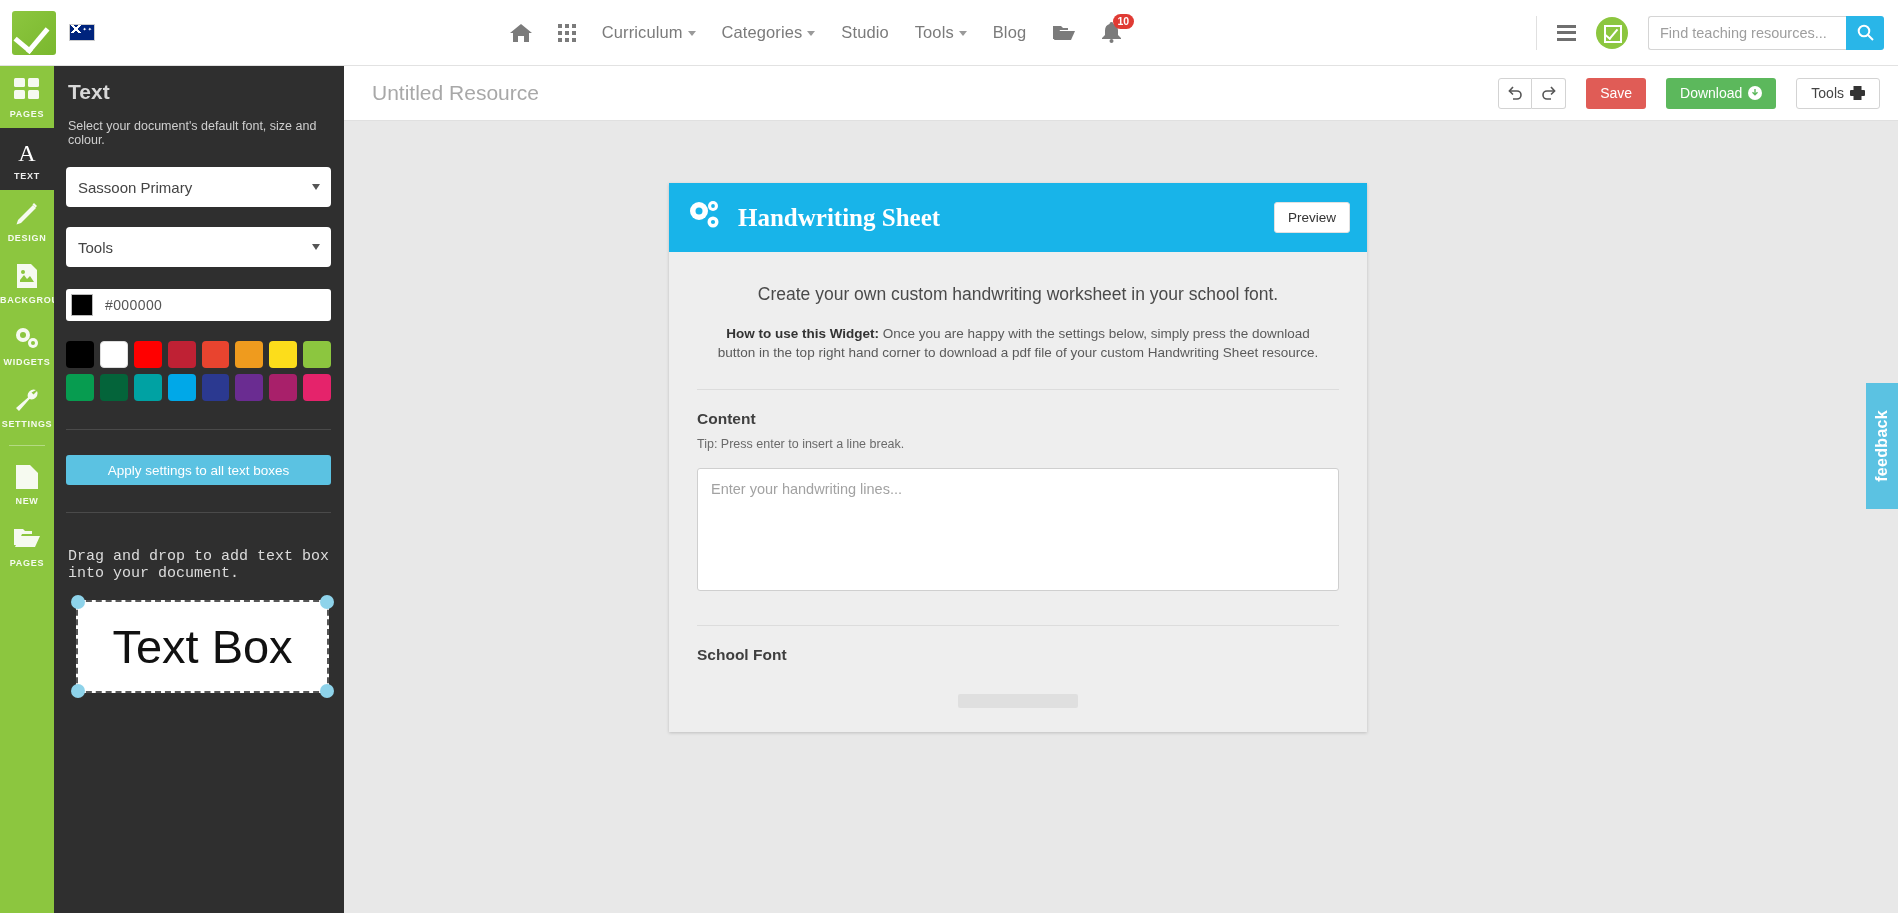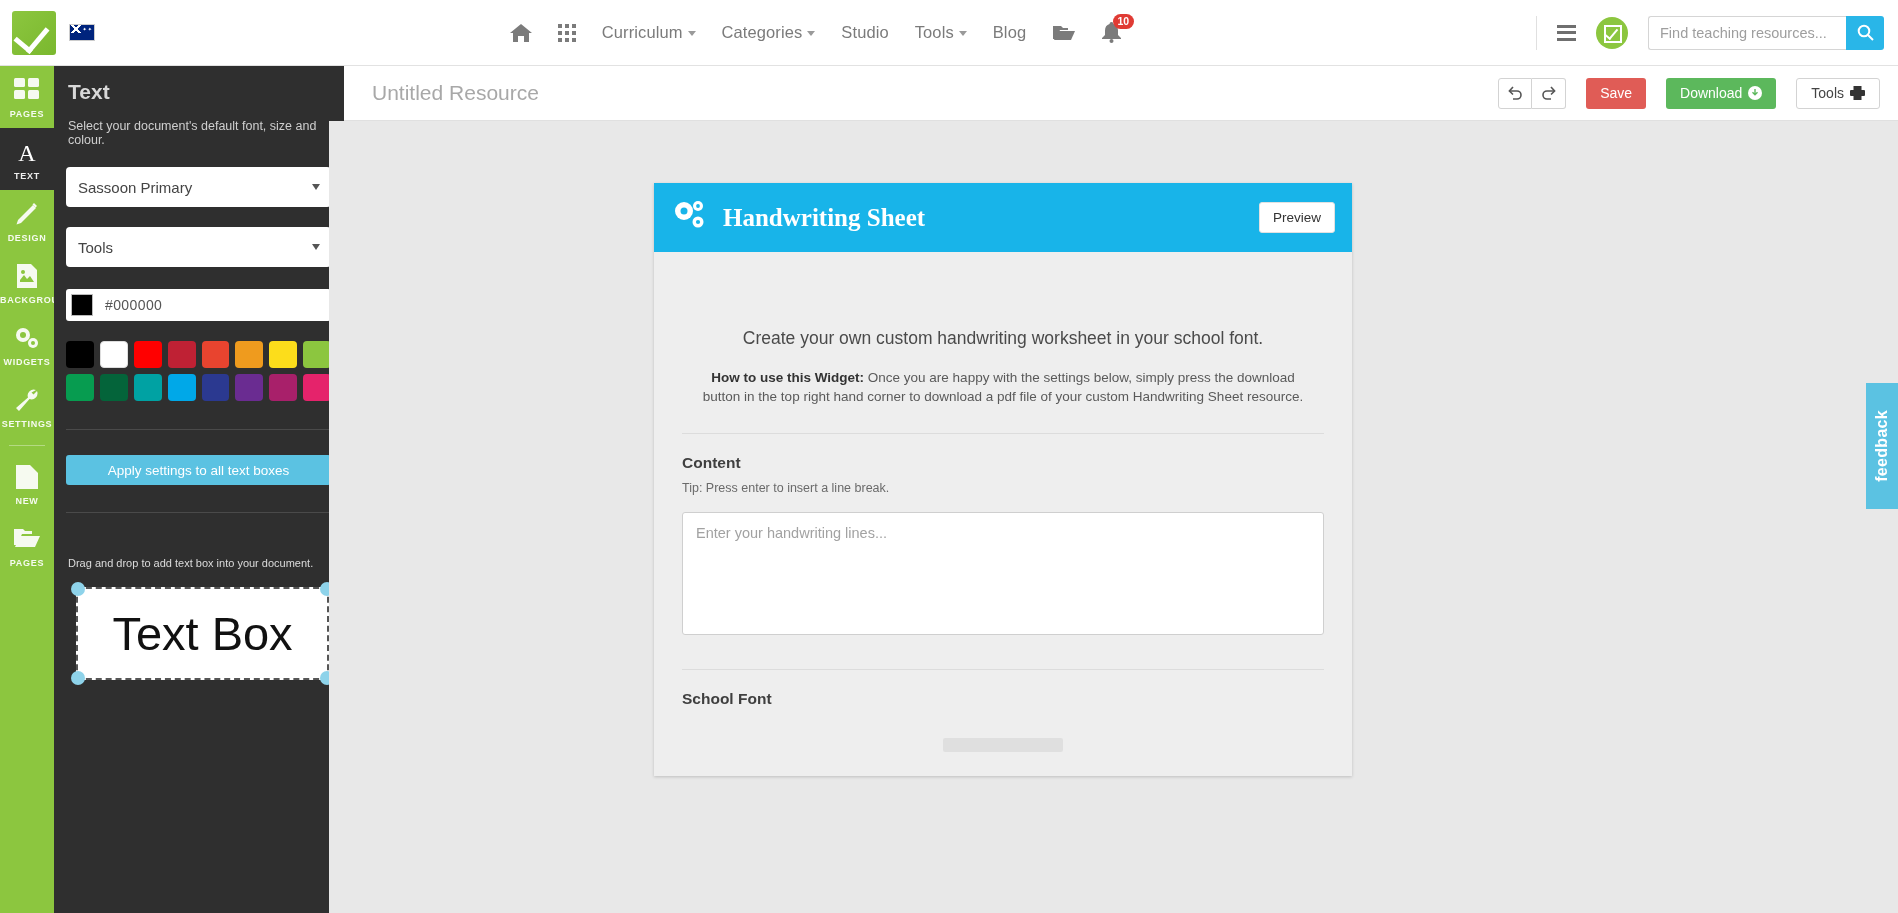--- a/index.html
+++ b/index.html
@@ -159,21 +159,21 @@
     display: grid; grid-template-columns: repeat(8, 1fr); gap: 6px;
   }
   .sw { width: 100%; height: 27px; border-radius: 4px; cursor: pointer; }
   .hr-line { width: 265px; height: 1px; background: #4a4a4a; margin-top: 28px; }
   .apply-btn {
     width: 265px; height: 30px; margin-top: 25px;
     background: #5bc2e2; border: none; border-radius: 3px;
     color: #fff; font-size: 13.5px; cursor: pointer;
     font-family: "Liberation Sans", sans-serif;
   }
-  .drag-hint { font-size: 11px; color: #dcdcdc; margin-top: 44px; padding-left: 2px; }
+  .drag-hint { font-size: 15px; color: #dcdcdc; margin-top: 35px; padding-left: 2px; font-family: Liberation Mono, monospace; }
   .textbox-demo {
     position: relative; width: 253px; height: 93px; margin-top: 18px; margin-left: 10px;
     background: #fff; border: 2px dashed #555;
     display: flex; align-items: center; justify-content: center;
   }
   .textbox-demo span { font-size: 47px; color: #111; font-family: "Liberation Sans", sans-serif;}
   .handle {
     position: absolute; width: 14px; height: 14px; border-radius: 50%;
     background: #8ed3ea;
   }
@@ -204,21 +204,21 @@
     display: flex; align-items: center; gap: 6px;
   }
   .btn-save { background: #e05c56; }
   .btn-dl { background: #5cb85c; }
   .btn-print {
     background: #fff; color: #444; border: 1px solid #d3d3d3;
   }
 
   
   .canvas {
-    position: absolute; top: 121px; left: 329px;
+    position: absolute; top: 121px; left: 344px;
     width: 1554px; height: 792px;
     background: #e8e8e8; overflow: hidden;
   }
   .widget-card {
     position: absolute; left: 325px; top: 62px;
     width: 698px; background: #eeeeee;
     box-shadow: 0 1px 3px rgba(0,0,0,.18);
   }
   .widget-head {
     height: 69px; background: #18b4e9;
@@ -229,21 +229,21 @@
     color: #fff; font-size: 25px; font-weight: bold; margin-left: 14px;
     font-family: "Liberation Serif", serif;
   }
   .preview-btn {
     margin-left: auto; background: #fff; border: 1px solid #e1e1e1;
     border-radius: 3px; padding: 7px 13px; font-size: 13.5px; color: #333;
     cursor: pointer; font-family: "Liberation Sans", sans-serif;
   }
   .widget-body { padding: 26px 28px 24px; }
   .lead {
-    text-align: center; font-size: 17.5px; color: #4a4a4a; padding: 6px 0 20px; margin-top: 44px;
+    text-align: center; font-size: 17.5px; color: #4a4a4a; padding: 6px 0 20px;
   }
   .howto {
     text-align: center; font-size: 13.5px; color: #5a5a5a;
     line-height: 1.4; padding: 0 10px 22px;
   }
   .howto b { color: #333; }
   .sect-divider { height: 1px; background: #dcdcdc; margin: 4px 0 20px; }
   .sect-label { font-size: 15.5px; font-weight: bold; color: #3f3f3f; }
   .sect-tip { font-size: 12.5px; color: #6a6a6a; margin-top: 9px; }
   .ta {

